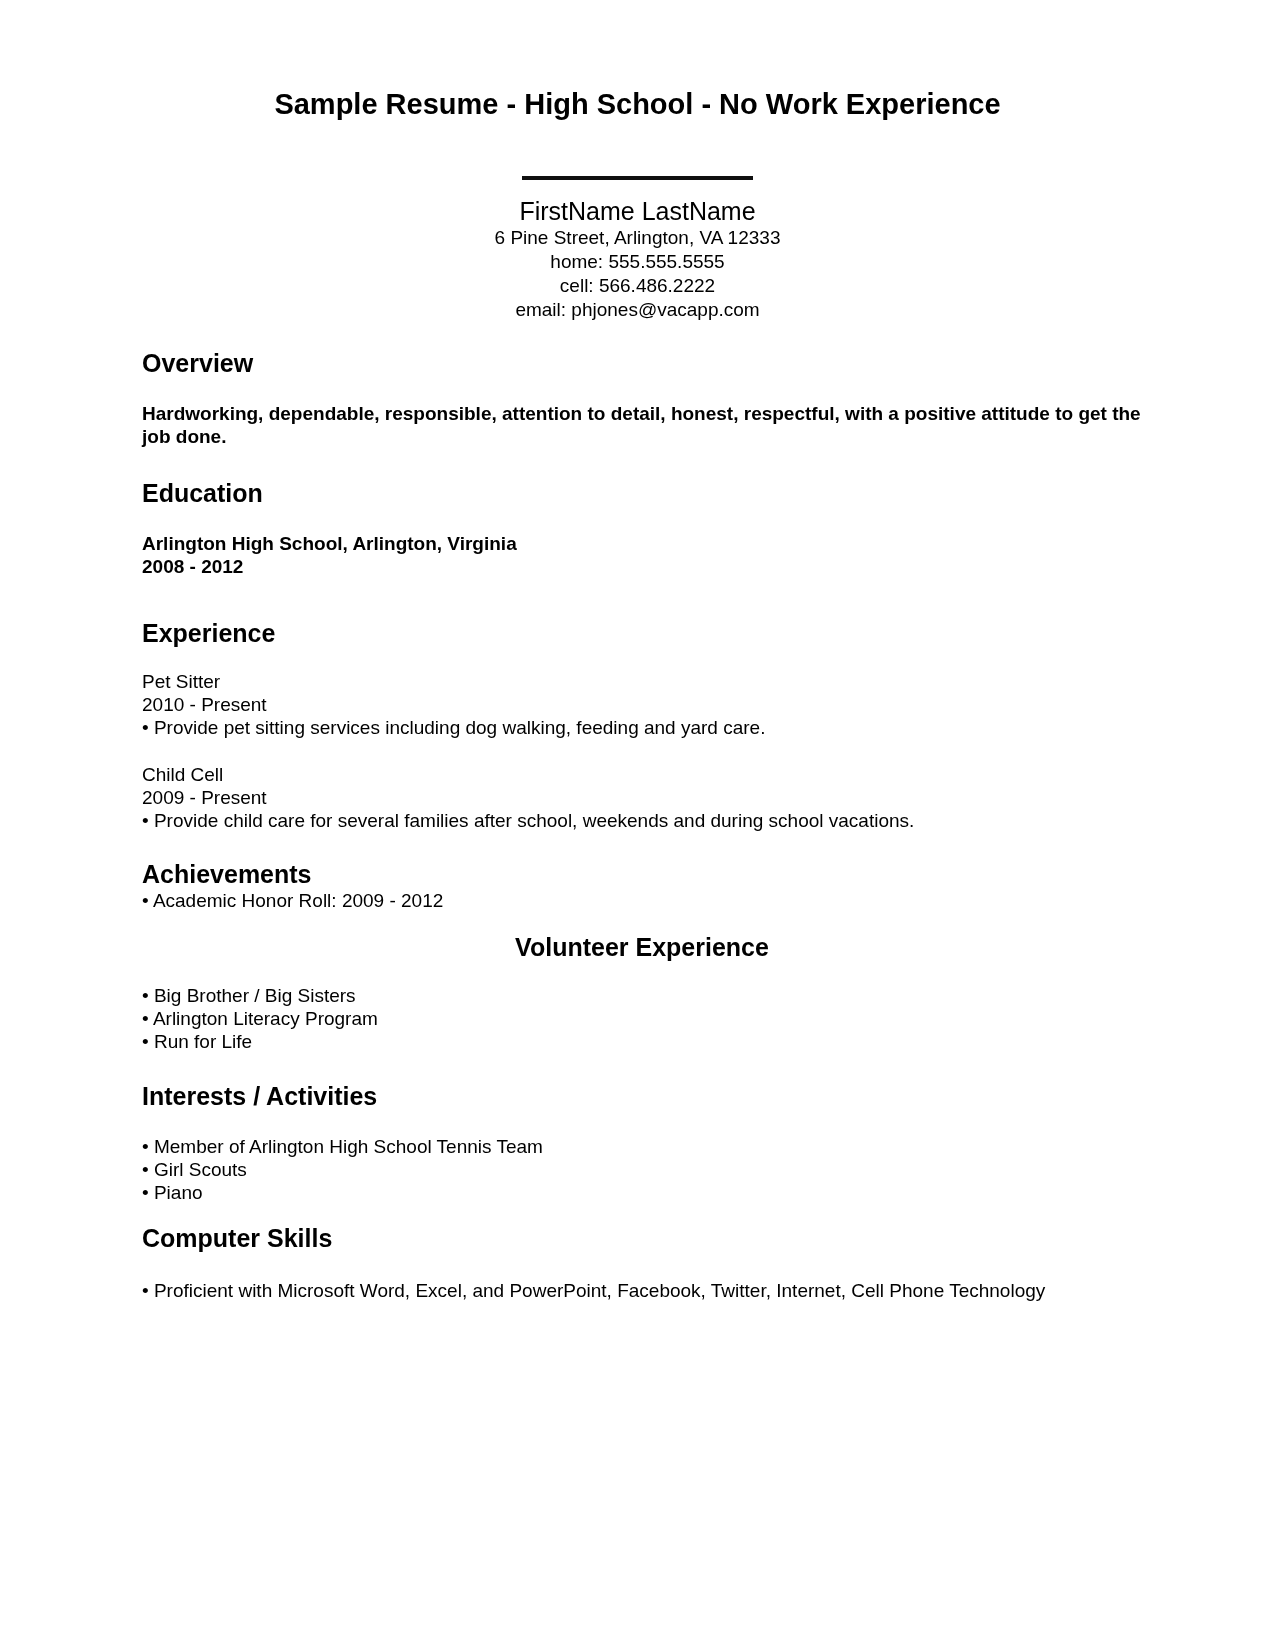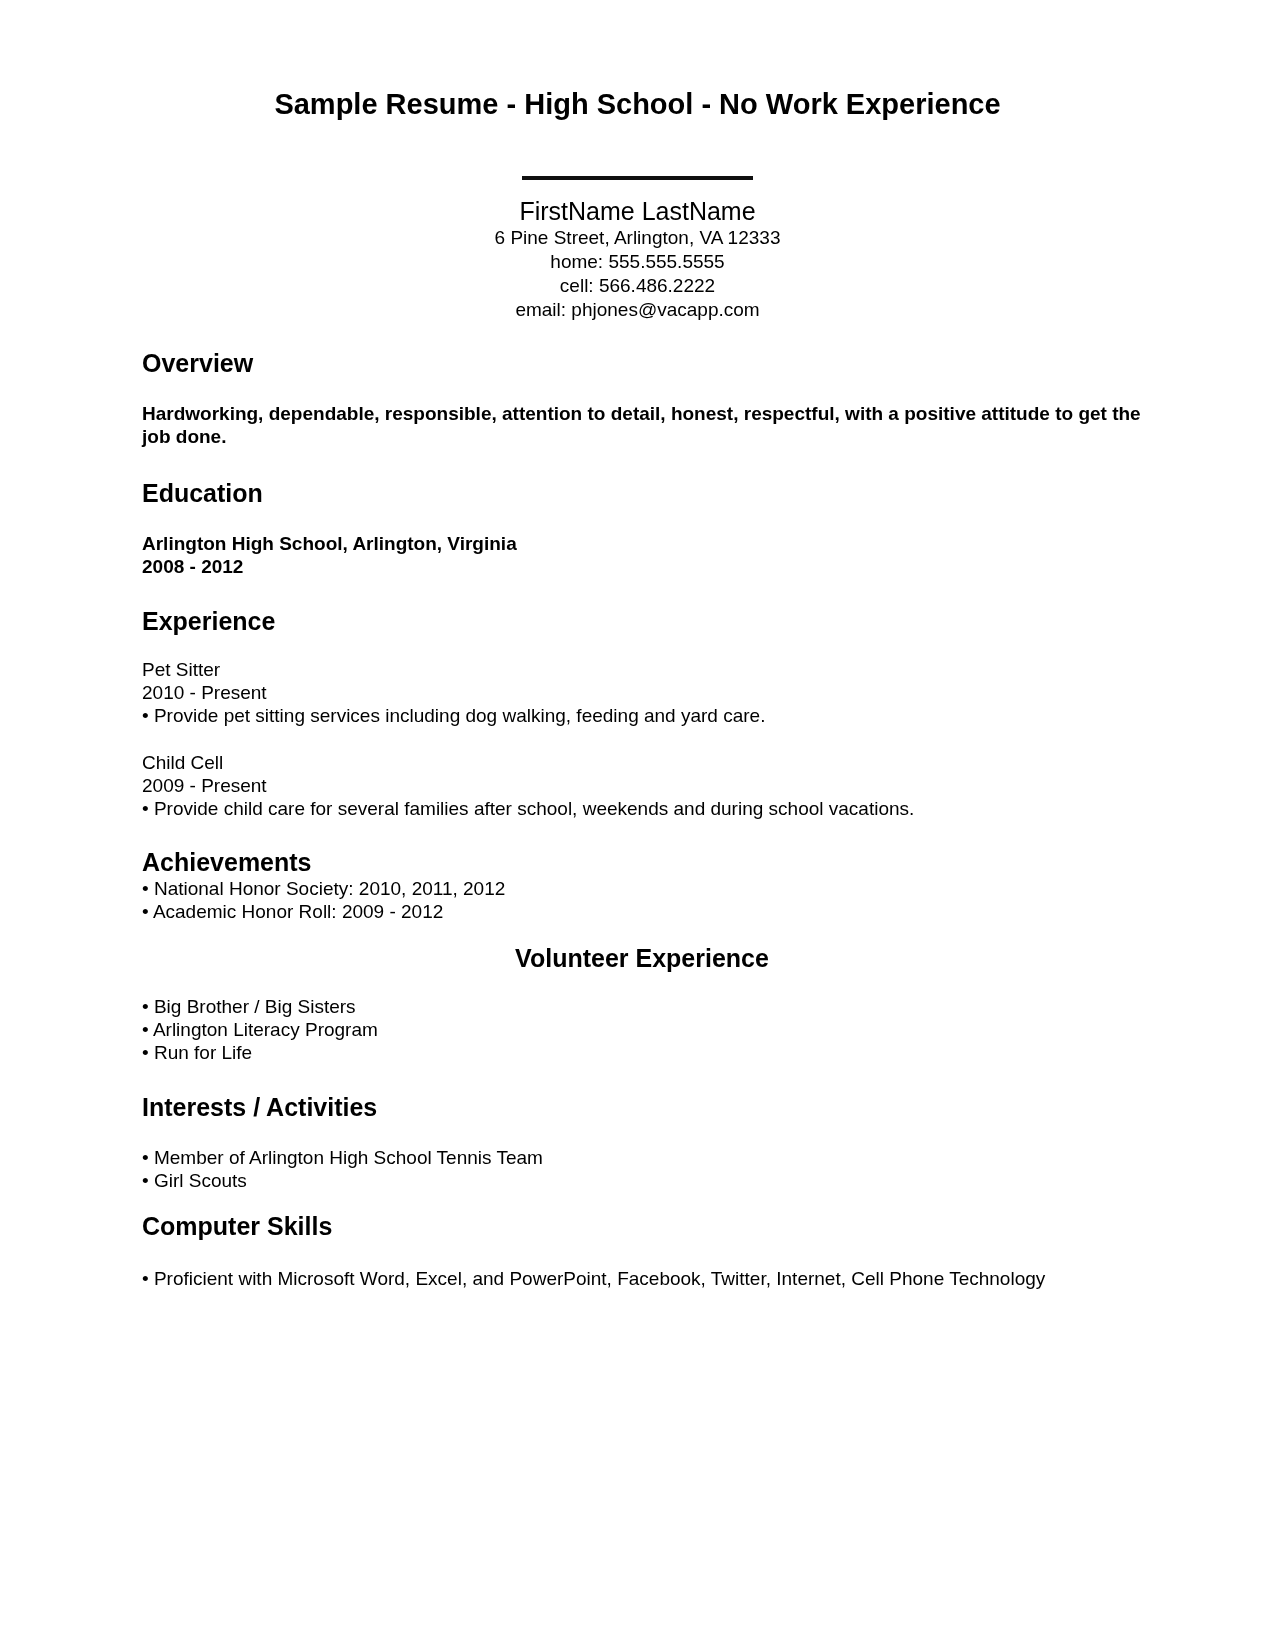--- a/index.html
+++ b/index.html
@@ -48,21 +48,21 @@
     line-height: 23px;
   }
   .section-heading {
     margin: 0;
     font-size: 25px;
     line-height: 30px;
     font-weight: bold;
   }
   .mt-overview   { margin-top: 26px; }
   .mt-education  { margin-top: 30px; }
-  .mt-experience { margin-top: 28px; }
+  .mt-experience { margin-top: 40px; }
   .mt-achieve    { margin-top: 27px; }
   .mt-volunteer  { margin-top: 20px; text-align: center; }
   .mt-interests  { margin-top: 28px; }
   .mt-computer   { margin-top: 19px; }
 
   .overview-body {
     margin-top: 24px;
     font-weight: bold;
   }
   .edu-block {
@@ -119,34 +119,34 @@
       <div class="job-bullet">• Provide pet sitting services including dog walking, feeding and yard care.</div>
     </div>
     <div class="job-block-2">
       <div class="job-title">Child Cell</div>
       <div class="job-dates">2009 - Present</div>
       <div class="job-bullet">• Provide child care for several families after school, weekends and during school vacations.</div>
     </div>
 
     <h2 class="section-heading mt-achieve">Achievements</h2>
     <div class="bullet-list">
-      <div class="bullet-item">• National Honor Society: 2010, 2011, 2012</div>
       <div class="bullet-item">• Academic Honor Roll: 2009 - 2012</div>
     </div>
 
     <h2 class="section-heading mt-volunteer">Volunteer Experience</h2>
     <div class="bullet-list gap">
       <div class="bullet-item">• Big Brother / Big Sisters</div>
       <div class="bullet-item">• Arlington Literacy Program</div>
       <div class="bullet-item">• Run for Life</div>
     </div>
 
     <h2 class="section-heading mt-interests">Interests / Activities</h2>
     <div class="bullet-list gap-lg">
       <div class="bullet-item">• Member of Arlington High School Tennis Team</div>
       <div class="bullet-item">• Girl Scouts</div>
+      <div class="bullet-item">• Piano</div>
     </div>
 
     <h2 class="section-heading mt-computer">Computer Skills</h2>
     <div class="computer-body">• Proficient with Microsoft Word, Excel, and PowerPoint, Facebook, Twitter, Internet, Cell Phone Technology</div>
 
   </div>
 </div>
 
 </body></html>

